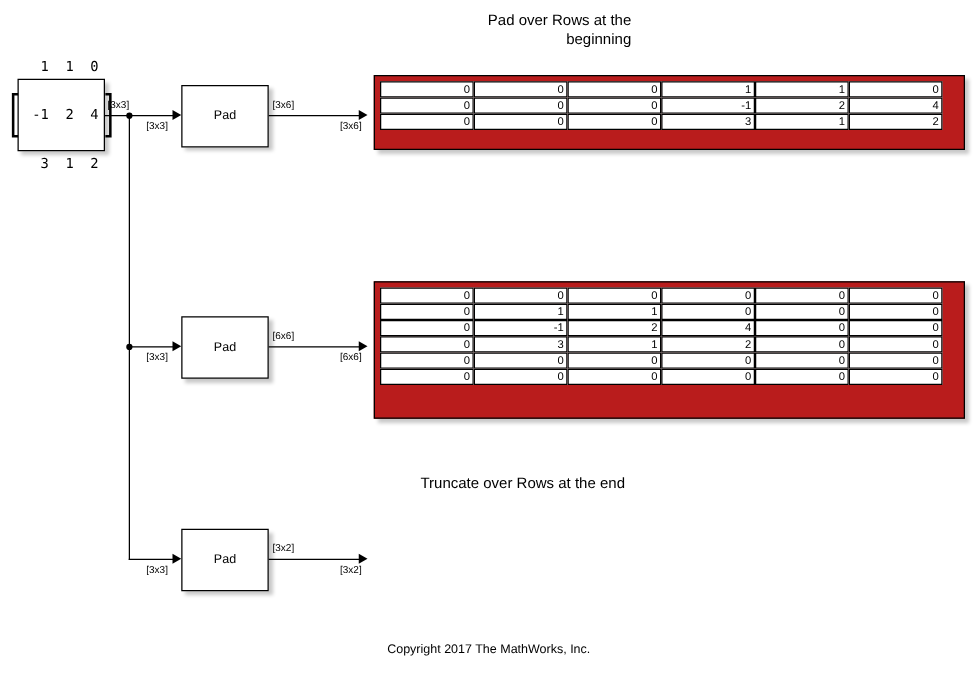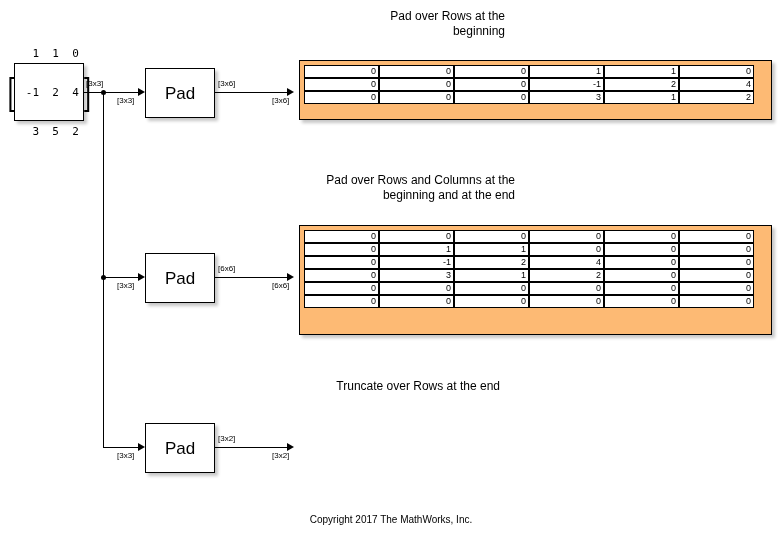--- a/index.html
+++ b/index.html
@@ -25,21 +25,21 @@
     background: #ffffff;
     border: 1px solid #000000;
     box-shadow: 3px 3px 3px rgba(0,0,0,0.22);
     box-sizing: border-box;
   }
   .sl-block-label {
     position: absolute;
     left: 0; right: 0; top: 50%;
     transform: translateY(-50%);
     text-align: center;
-    font-size: 17px;
+    font-size: 10px;
     line-height: 13px;
     color: #000;
   }
 
   
   .const-matrix {
     position: absolute;
     left: 0; right: 0; top: 50%;
     transform: translateY(-50%);
     display: flex;
@@ -57,21 +57,21 @@
     font-family: "DejaVu Serif", serif;
     transform: scaleX(0.55);
     font-weight: 300;
   }
   .mtx-rows { display: inline-block; text-align: right; }
   .mtx-rows .mrow { display: block; white-space: pre; }
 
   
   .display-block {
     position: absolute;
-    background: #fdba74;
+    background: #b91c1c;
     border: 1px solid #000000;
     box-shadow: 3px 3px 3px rgba(0,0,0,0.22);
     box-sizing: border-box;
     padding: 4px 0 0 4px;
   }
   .disp-row { display: block; font-size: 0; }
   .disp-cell {
     display: inline-block;
     border: 1px solid #000000;
     box-sizing: border-box;
@@ -134,21 +134,21 @@
 <body>
 
 <div id="canvas">
 
   <div class="sl-block" style="left:14px; top:63px; width:70px; height:58px;">
     <div class="const-matrix">
       <span class="bracket">[</span>
       <span class="mtx-rows">
         <span class="mrow">  1  1  0</span>
         <span class="mrow"> -1  2  4</span>
-        <span class="mrow">  3  5  2</span>
+        <span class="mrow">  3  1  2</span>
       </span>
       <span class="bracket">]</span>
     </div>
   </div>
 
   <div class="wire-h" style="left:84px; top:92px; width:20px;"></div>
   <div class="sig-label" style="left:86px; top:79px;">[3x3]</div>
 
   <div class="wire-v" style="left:103px; top:92px; height:356px;"></div>
   <div class="junction" style="left:101px; top:90px;"></div>
@@ -169,22 +169,20 @@
   <div class="arrow" style="left:287px; top:88px;"></div>
   <div class="sig-label" style="left:218px; top:79px;">[3x6]</div>
   <div class="sig-label" style="left:272px; top:96px;">[3x6]</div>
 
   <div class="display-block" style="left:299px; top:60px; width:473px; height:60px;">
       <div class="disp-row"><div class="disp-cell" style="width: 75px; height: 13px;">0</div><div class="disp-cell" style="width: 75px; height: 13px;">0</div><div class="disp-cell" style="width: 75px; height: 13px;">0</div><div class="disp-cell" style="width: 75px; height: 13px;">1</div><div class="disp-cell" style="width: 75px; height: 13px;">1</div><div class="disp-cell" style="width: 75px; height: 13px;">0</div></div>
       <div class="disp-row"><div class="disp-cell" style="width: 75px; height: 13px;">0</div><div class="disp-cell" style="width: 75px; height: 13px;">0</div><div class="disp-cell" style="width: 75px; height: 13px;">0</div><div class="disp-cell" style="width: 75px; height: 13px;">-1</div><div class="disp-cell" style="width: 75px; height: 13px;">2</div><div class="disp-cell" style="width: 75px; height: 13px;">4</div></div>
       <div class="disp-row"><div class="disp-cell" style="width: 75px; height: 13px;">0</div><div class="disp-cell" style="width: 75px; height: 13px;">0</div><div class="disp-cell" style="width: 75px; height: 13px;">0</div><div class="disp-cell" style="width: 75px; height: 13px;">3</div><div class="disp-cell" style="width: 75px; height: 13px;">1</div><div class="disp-cell" style="width: 75px; height: 13px;">2</div></div>
     </div>
 
-  <div class="annot-title" style="left:235px; top:173px; width:280px;">Pad over Rows and Columns at the
-beginning and at the end</div>
 
   <div class="wire-h" style="left:103px; top:277px; width:36px;"></div>
   <div class="arrow" style="left:138px; top:273px;"></div>
   <div class="sig-label" style="left:117px; top:281px;">[3x3]</div>
 
   <div class="sl-block" style="left:145px; top:253px; width:70px; height:50px;">
     <div class="sl-block-label">Pad</div>
   </div>
 
   <div class="wire-h" style="left:215px; top:277px; width:73px;"></div>

